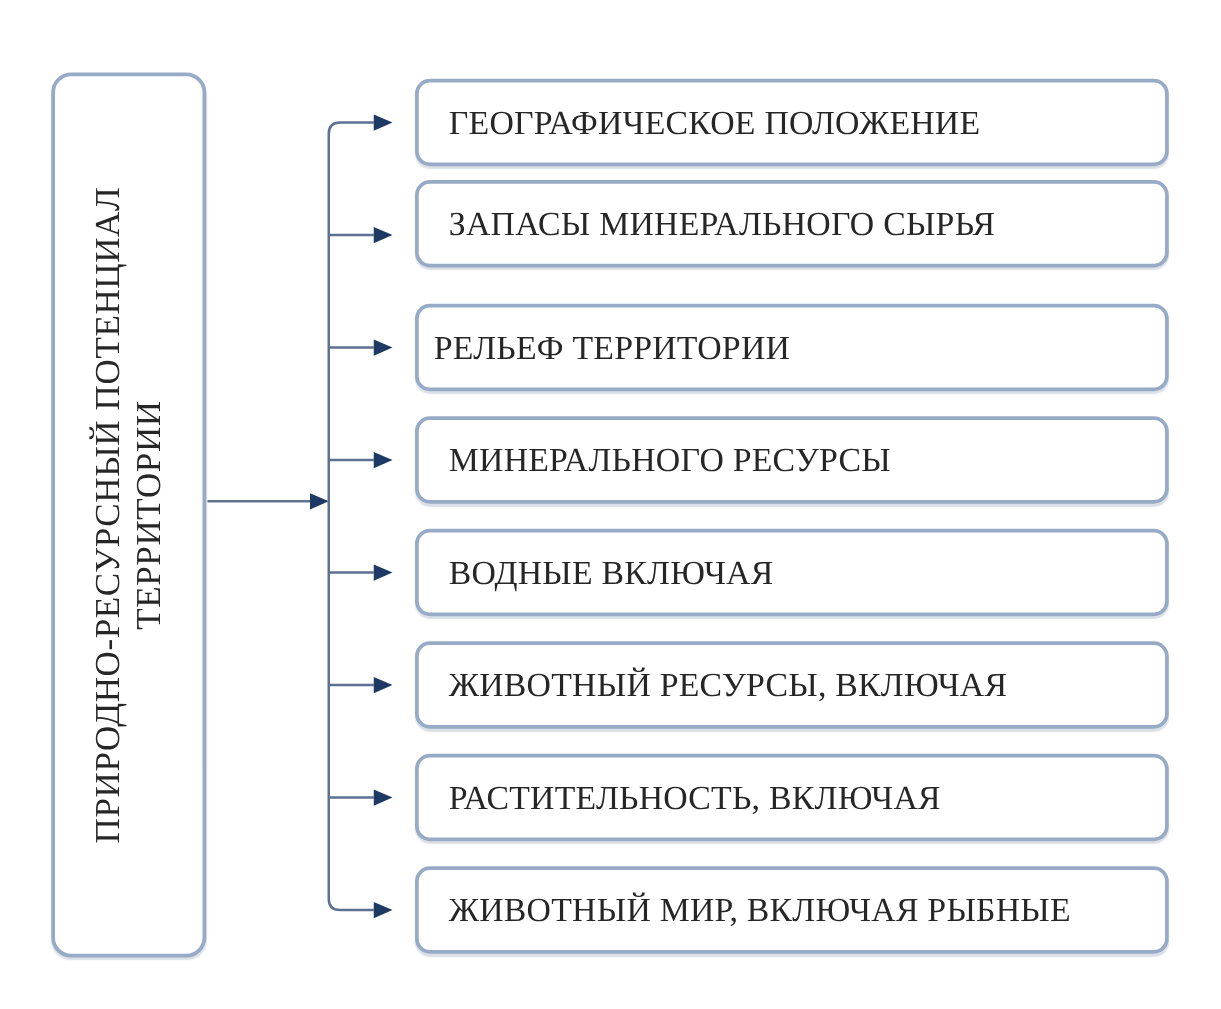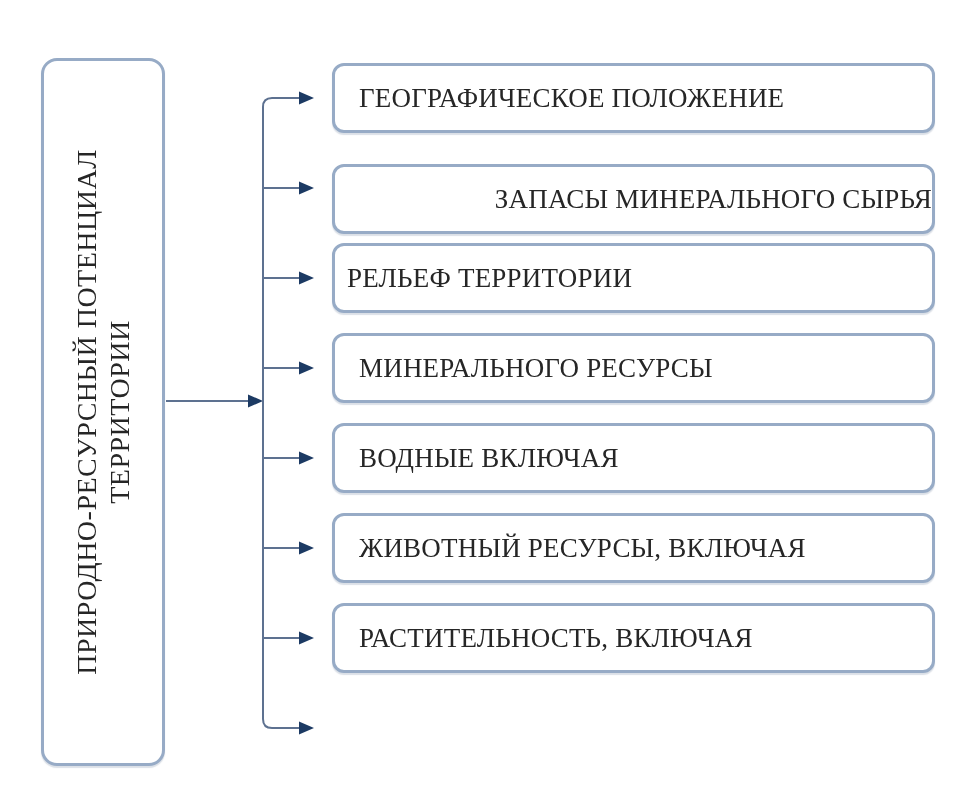--- a/index.html
+++ b/index.html
@@ -60,21 +60,21 @@
     align-items: center;
     padding-left: 24px;
   }
   .branch-label {
     color: #262626;
     font-size: 27px;
     letter-spacing: 0.2px;
     white-space: nowrap;
   }
   .b0 { top: 63px;  }
-  .b1 { top: 164px; justify-content: flex-end; }
+  .b1 { top: 144px; }
   .b2 { top: 243px; padding-left: 12px; }
   .b3 { top: 333px; }
   .b4 { top: 423px; }
   .b5 { top: 513px; }
   .b6 { top: 603px; }
   .b7 { top: 693px; }
 </style>
 </head>
 <body>
 
@@ -133,14 +133,17 @@
   </div>
   <div class="branch-box b4">
     <span class="branch-label">ВОДНЫЕ ВКЛЮЧАЯ</span>
   </div>
   <div class="branch-box b5">
     <span class="branch-label">ЖИВОТНЫЙ РЕСУРСЫ, ВКЛЮЧАЯ</span>
   </div>
   <div class="branch-box b6">
     <span class="branch-label">РАСТИТЕЛЬНОСТЬ, ВКЛЮЧАЯ</span>
   </div>
+  <div class="branch-box b7">
+    <span class="branch-label">ЖИВОТНЫЙ МИР, ВКЛЮЧАЯ РЫБНЫЕ</span>
+  </div>
 
 </div>
 
 </body></html>

